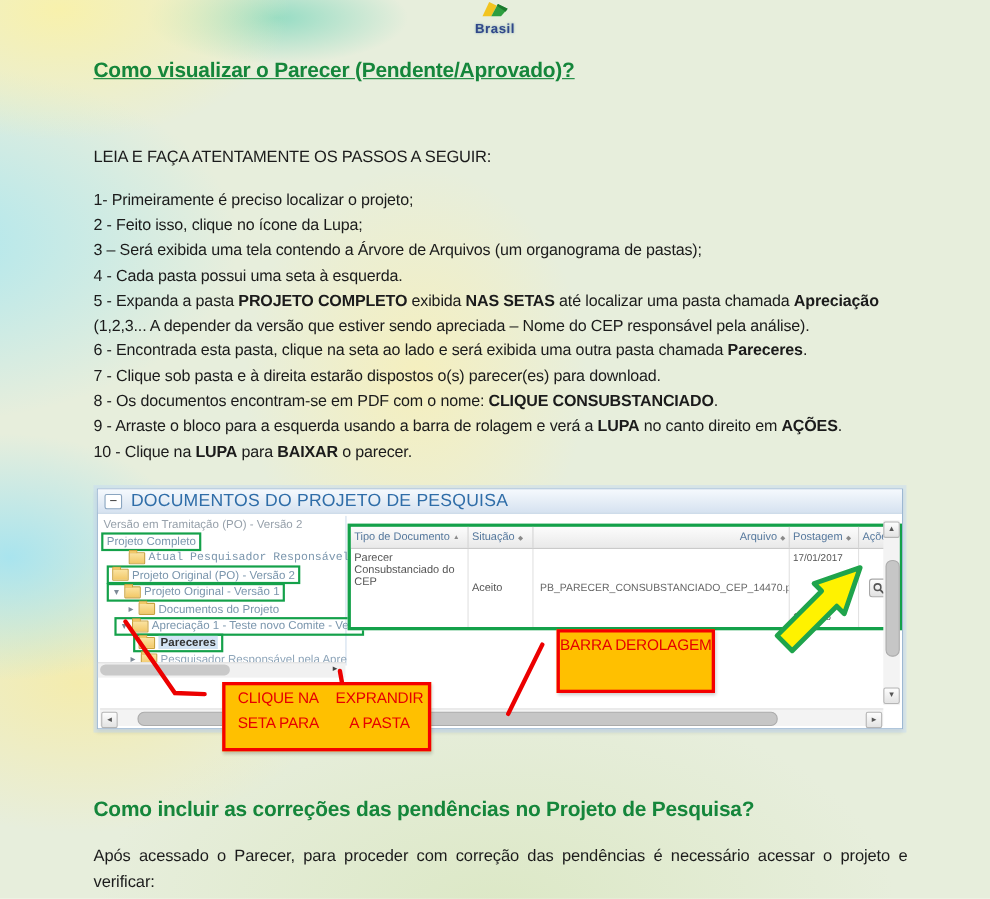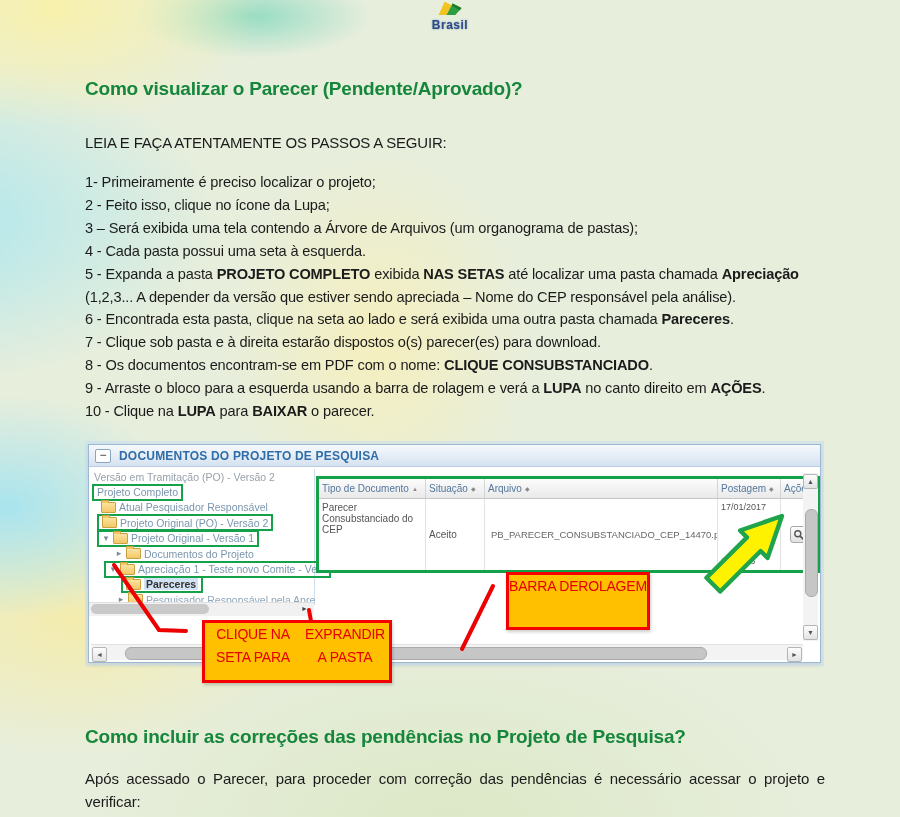--- a/index.html
+++ b/index.html
@@ -31,29 +31,29 @@
   .para2{position:absolute;left:85px;top:767px;width:740px;font-size:15px;color:#1b1b1b;
     text-align:justify;line-height:23px;letter-spacing:-.1px;}
 
   
   .panel{position:absolute;left:88px;top:444px;width:731px;height:217px;background:#fff;
     border:1px solid #9db8d2;box-shadow:0 0 0 3px rgba(200,220,240,.55),0 2px 4px rgba(0,0,0,.15);}
   .panel-header{height:21px;background:linear-gradient(#f5f9fd,#d6e2f0);border-bottom:1px solid #b9cde2;
     display:flex;align-items:center;gap:8px;padding:0 6px;}
   .collapse-btn{width:16px;height:14px;background:#fff;border:1px solid #8aa5c0;color:#333;
     font-size:12px;line-height:11px;text-align:center;padding:0;border-radius:2px;}
-  .panel-title{color:#2f6da8;font-weight:bold;font-size:12px;letter-spacing:.2px;}
+  .panel-title{color:#2f6da8;font-weight:normal;font-size:16px;letter-spacing:.2px;}
 
   
   .tree{position:absolute;left:0;top:24px;width:225px;height:136px;border-right:1px solid #cfdeed;
     font-size:10.5px;color:#7b96ad;}
   .trw{height:15.4px;display:flex;align-items:center;gap:3px;white-space:nowrap;overflow:visible;}
   .r0{padding-left:5px;color:#97a1ab;}
   .r1{padding-left:3px;}
-  .r2{padding-left:12px;}
+  .r2{padding-left:28px;font-family:Liberation Mono, monospace;}
   .r3{padding-left:8px;}
   .r4{padding-left:8px;}
   .r5{padding-left:26px;}
   .r6{padding-left:15px;}
   .r7{padding-left:32px;}
   .r8{padding-left:28px;color:#8fa6ba;}
   .gbox{display:inline-flex;align-items:center;gap:3px;border:2px solid #14a14a;padding:0 3px;height:13px;}
   .fold{width:13px;height:9px;background:linear-gradient(#fbe3a0,#f2c868);border:1px solid #c9a23f;
     border-radius:1px;position:relative;display:inline-block;flex:0 0 auto;}
   .fold::before{content:"";position:absolute;top:-3px;left:-1px;width:6px;height:2px;
@@ -69,21 +69,21 @@
   .thead{display:flex;background:linear-gradient(#fcfcfc,#e9e9e9);border-bottom:1px solid #c5c5c5;
     color:#54779c;font-weight:normal;font-size:10px;}
   .th{padding:4px 3px;border-right:1px solid #d4d4d4;display:flex;align-items:center;gap:3px;overflow:hidden;white-space:nowrap;}
   .trowx{display:flex;font-size:10px;color:#555;}
   .td{padding:3px;border-right:1px solid #e2e2e2;min-height:40px;overflow:hidden;}
   .c1{width:100px;flex:0 0 auto;}
   .c2{width:52px;flex:0 0 auto;}
   .c3{width:226px;flex:0 0 auto;}
   .c4{width:56px;flex:0 0 auto;}
   .c5{width:30px;flex:0 0 auto;border-right:none;}
-  .th.c3{justify-content:flex-start;}
+  .th.c3{justify-content:flex-end;}
   .td.c2,.td.c3,.td.c5{display:flex;align-items:center;gap:3px;text-align:center;}
   .td.c3{font-size:9.5px;color:#666;}
   .td.c4{font-size:9px;line-height:11px;display:flex;flex-direction:column;justify-content:center;gap:43px;}
   .td.c5{justify-content:center;}
   .sort{font-size:6px;color:#8a8a8a;flex:0 0 auto;}
   .lupa-btn{width:19px;height:17px;background:linear-gradient(#fdfdfd,#e2e2e2);border:1px solid #a8a8a8;
     border-radius:3px;display:flex;align-items:center;justify-content:center;padding:0;}
 
   
   .vscroll{position:absolute;right:2px;top:28px;width:15px;height:168px;background:#f3f3f3;}
@@ -114,21 +114,21 @@
 
   <div class="logo" data-interactable="false">
     <svg width="40" height="15" viewBox="0 0 40 17" data-interactable="false">
       <polygon points="7,17 14,2 22,6 16,17" fill="#f2c41f"></polygon>
       <polygon points="16,17 23,4 33,9 26,17" fill="#2e9e3f"></polygon>
       <polygon points="22,6 23,4 33,9 31,12" fill="#1c7a2e"></polygon>
     </svg>
     <div class="logo-l2" data-interactable="false">Brasil</div>
   </div>
 
-  <div class="h-green" style="top:78px;" data-interactable="false">Como visualizar o Parecer (Pendente/Aprovado)?</div>
+  <div class="h-green" style="top:54px;text-decoration:underline;" data-interactable="false">Como visualizar o Parecer (Pendente/Aprovado)?</div>
   <div class="intro" data-interactable="false">LEIA E FAÇA ATENTAMENTE OS PASSOS A SEGUIR:</div>
   <div class="steps" data-interactable="false">
     <div class="step" data-interactable="false"><span>1- Primeiramente é preciso localizar o projeto;</span></div>
     <div class="step" data-interactable="false"><span>2 - Feito isso, clique no ícone da Lupa;</span></div>
     <div class="step" data-interactable="false"><span>3 – Será exibida uma tela contendo a Árvore de Arquivos (um organograma de pastas);</span></div>
     <div class="step" data-interactable="false"><span>4 - Cada pasta possui uma seta à esquerda.</span></div>
     <div class="step" data-interactable="false"><span>5 - Expanda a pasta </span><b>PROJETO COMPLETO</b><span> exibida </span><b>NAS SETAS</b><span> até localizar uma pasta chamada </span><b>Apreciação</b><span> (1,2,3... A depender da versão que estiver sendo apreciada – Nome do CEP responsável pela análise).</span></div>
     <div class="step" data-interactable="false"><span>6 - Encontrada esta pasta, clique na seta ao lado e será exibida uma outra pasta chamada </span><b>Pareceres</b><span>.</span></div>
     <div class="step" data-interactable="false"><span>7 - Clique sob pasta e à direita estarão dispostos o(s) parecer(es) para download.</span></div>
     <div class="step" data-interactable="false"><span>8 - Os documentos encontram-se em PDF com o nome: </span><b>CLIQUE CONSUBSTANCIADO</b><span>.</span></div>

